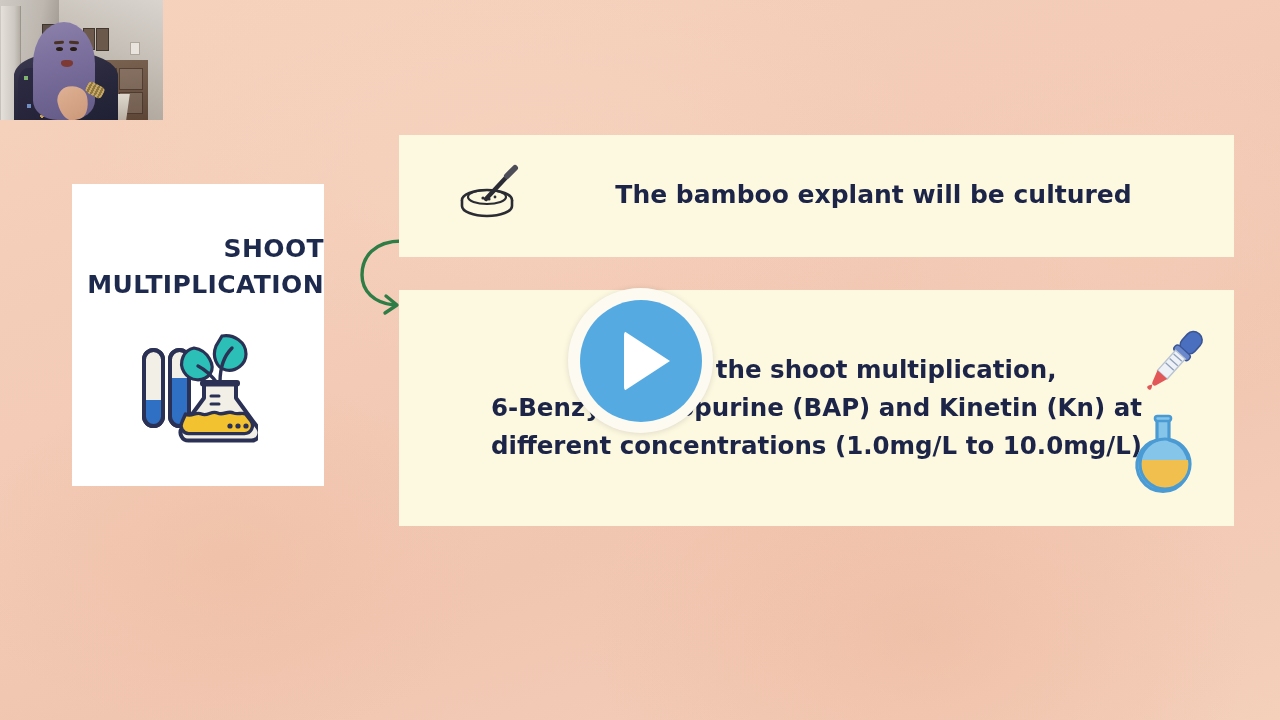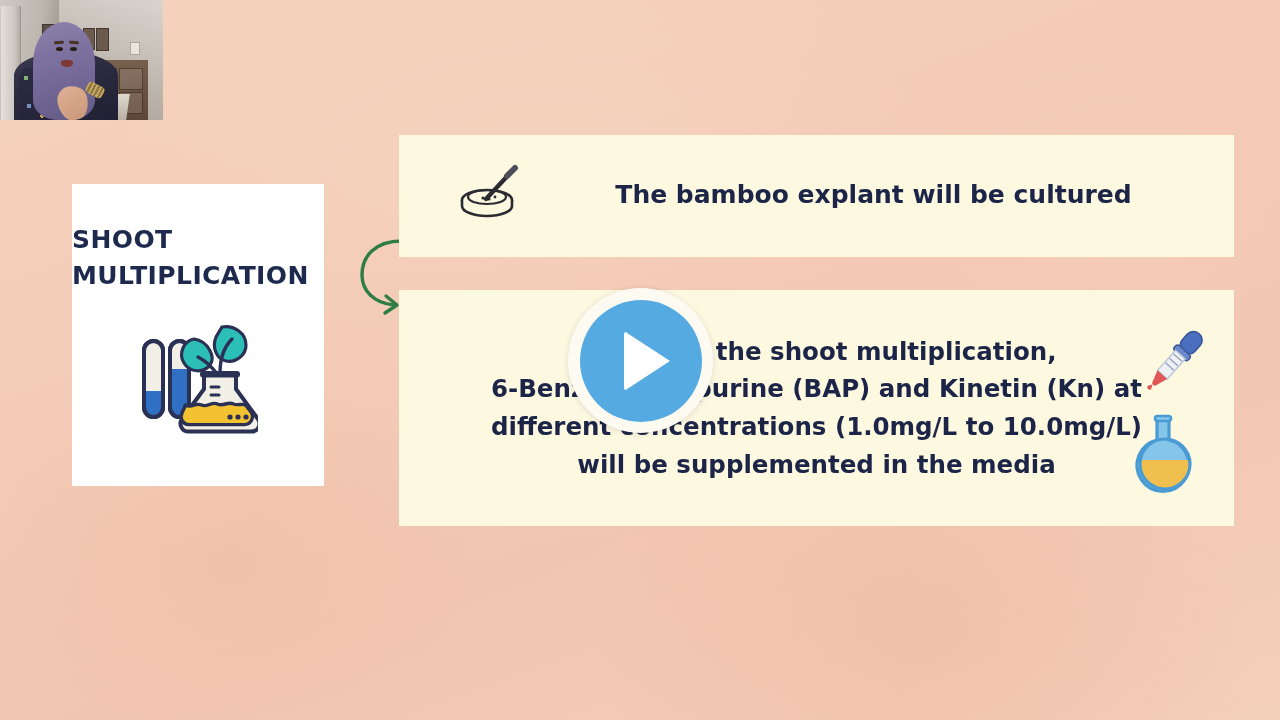--- a/index.html
+++ b/index.html
@@ -139,22 +139,23 @@
     padding-top: 38px;
     box-sizing: border-box;
   }
   #label-card .card-title {
     font-family: "DejaVu Sans", sans-serif;
     font-weight: 700;
     font-size: 25px;
     letter-spacing: 0.4px;
     line-height: 1.42;
     color: #1e2a4d;
-    text-align: left;
+    text-align: right;
     width: 100%;
+    margin-top: 9px;
   }
   #label-card .card-icon {
     margin-top: 26px;
   }
 
   
   #connector {
     position: absolute;
     left: 356px;
     top: 233px;
@@ -337,21 +338,20 @@
     <div class="box-text">
       <span>The bamboo explant will be cultured</span>
     </div>
   </div>
 
   <div id="box-2" class="content-box">
     <div class="box-text">
       <span>To induce the shoot multiplication,</span>
       <span>6-Benzylaminopurine (BAP) and Kinetin (Kn) at</span>
       <span>different concentrations (1.0mg/L to 10.0mg/L)</span>
-      <span>will be supplemented in the media</span>
     </div>
     <div class="box2-icons">
       <div class="dropper">
         <svg width="72" height="78" viewBox="0 0 72 78">
           <g transform="rotate(42 36 39)">
             <rect x="28" y="2" width="17" height="24" rx="8" fill="#4a6fbf" stroke="#3a5596" stroke-width="1.6"></rect>
             <rect x="27" y="24" width="19" height="7" rx="3" fill="#6b88cc" stroke="#3a5596" stroke-width="1.4"></rect>
             <rect x="30" y="30" width="13" height="27" fill="#eef2f7" stroke="#b9c4d3" stroke-width="1.4"></rect>
             <path d="M31 34 h11 M31 40 h11 M31 46 h11" stroke="#8fa0b8" stroke-width="1.3"></path>
             <path d="M30 57 h13 l-4 12 a2.6 2.6 0 0 1 -5 0 z" fill="#e25757"></path>

